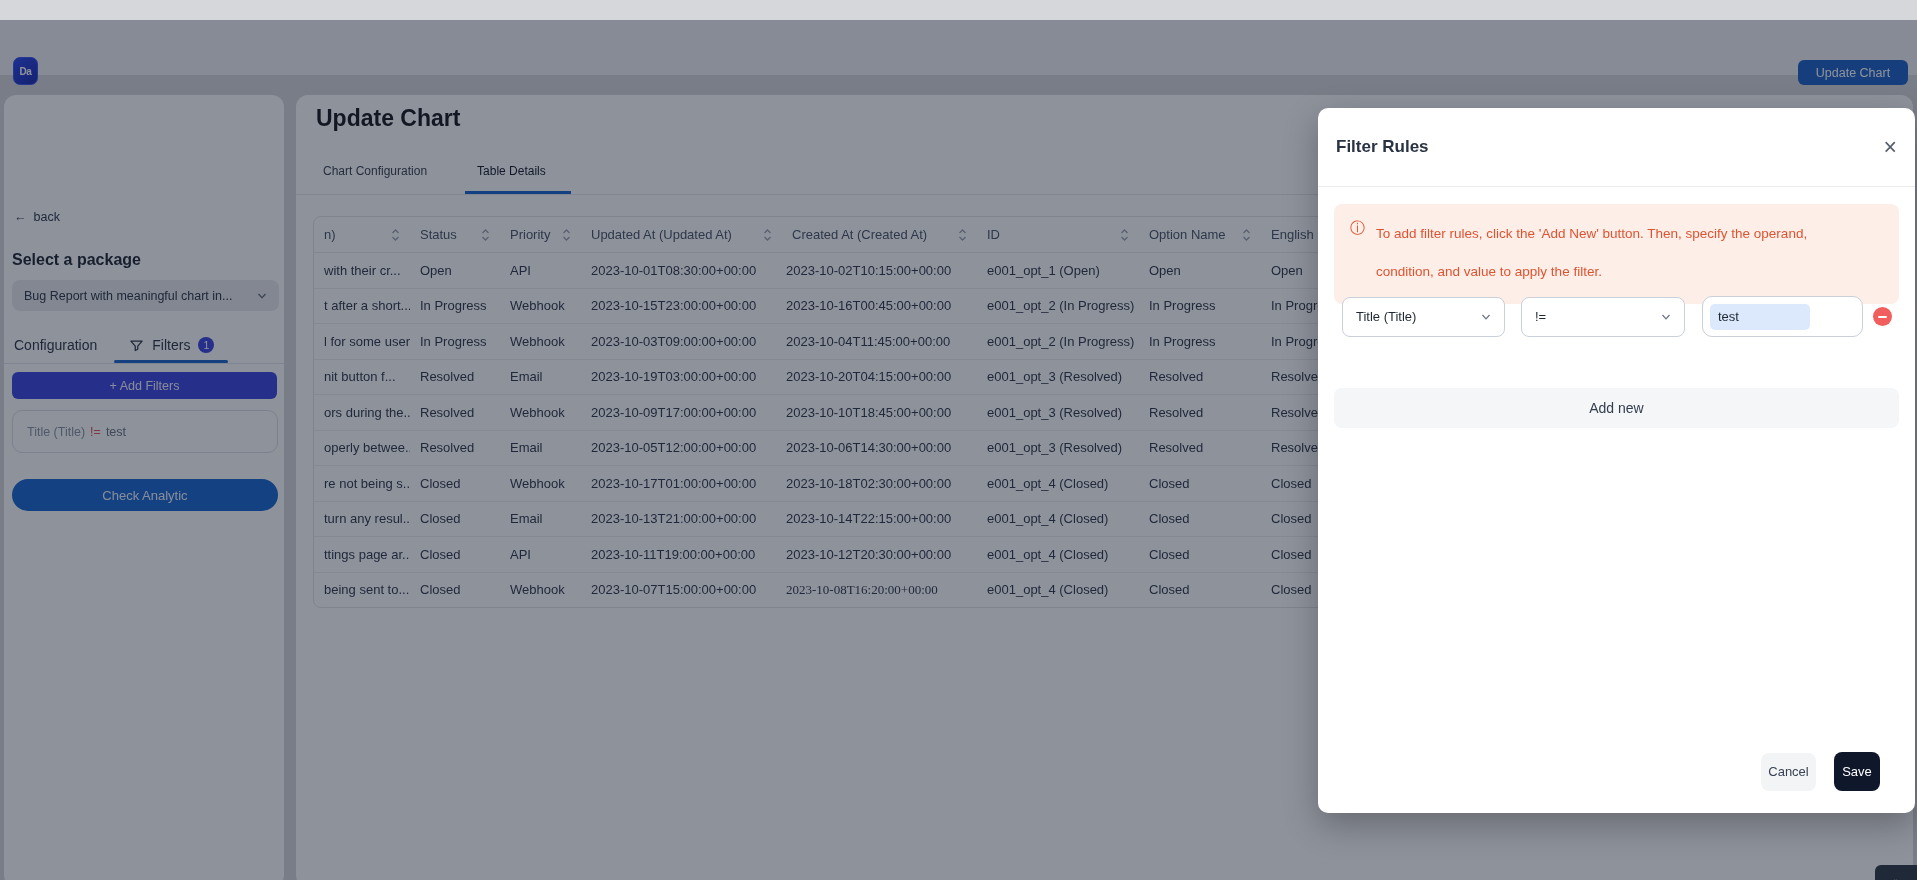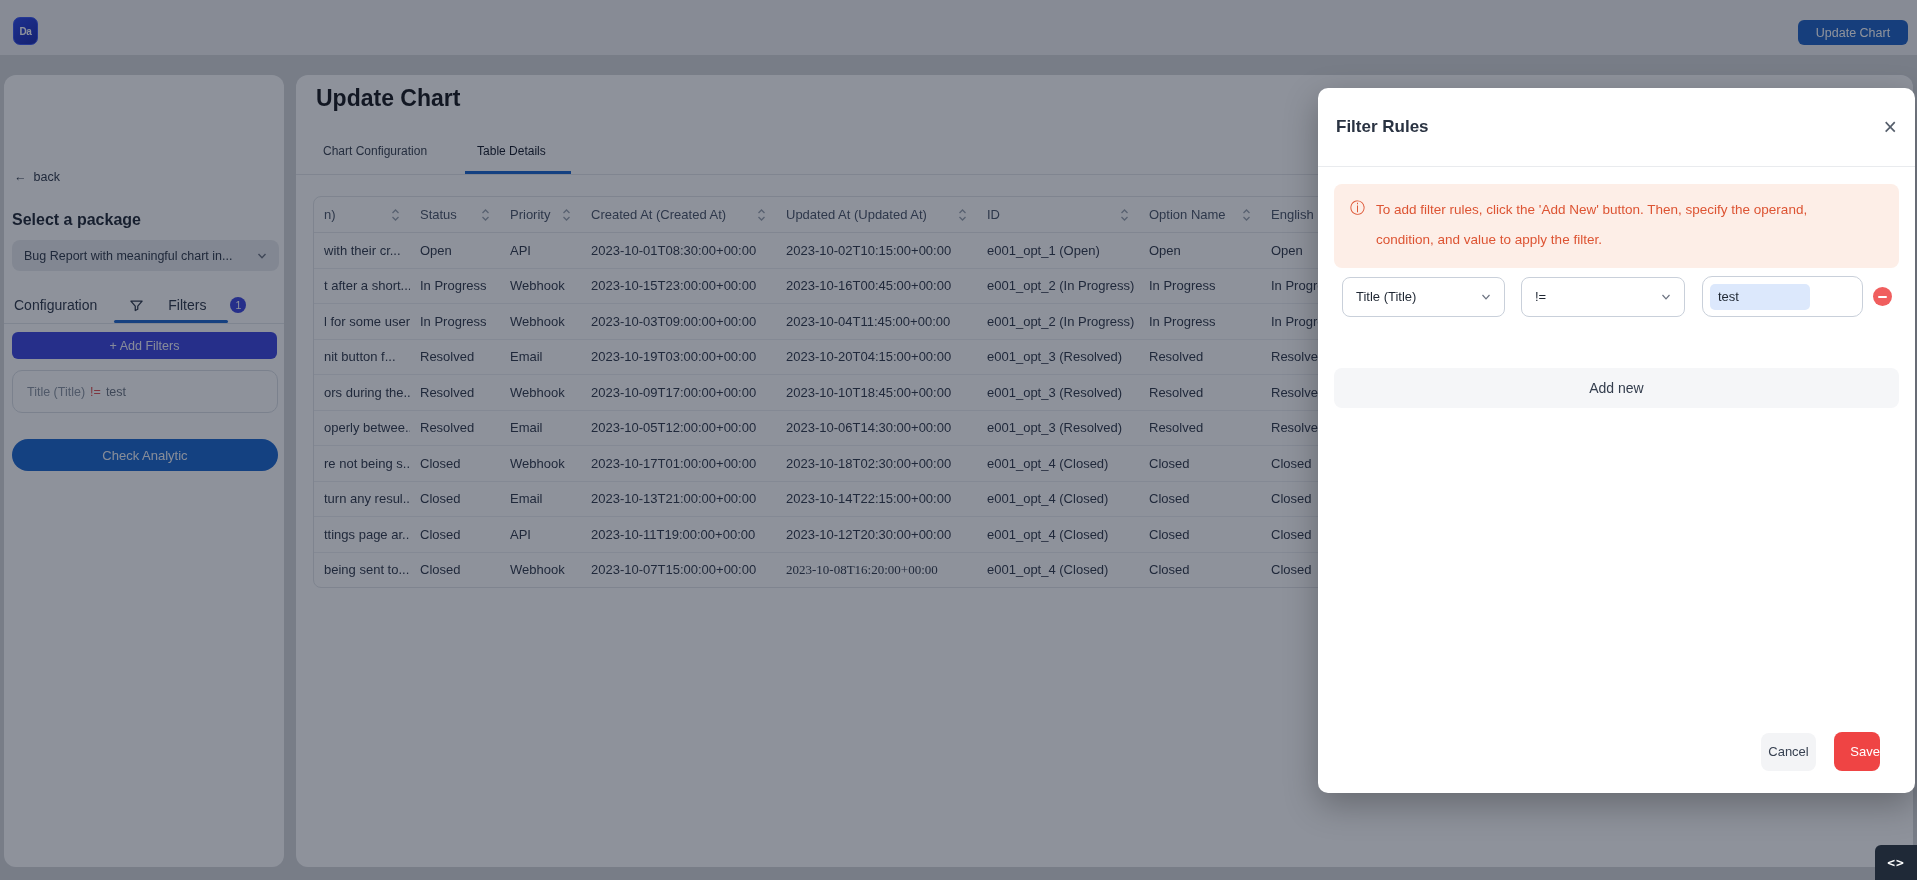--- a/index.html
+++ b/index.html
@@ -1,17 +1,17 @@
 <!DOCTYPE html>
 <html><head>
 <meta charset="utf-8">
 <style>
   * { margin:0; padding:0; box-sizing:border-box; }
   html,body { width:1917px; height:880px; overflow:hidden; font-family:"Liberation Sans", sans-serif; background:#d5d7da; }
-  .abs { position:absolute; }
+  .abs { position:absolute;margin-top:20px; }
 
   
   #topbar { left:0; top:0; width:1917px; height:55px; background:#f1f2f4; }
   #logo { left:13px; top:17px; width:25px; height:28px; border-radius:7px;
           background:linear-gradient(145deg,#2b47e8,#1b2bb0); color:#fff; font-weight:bold;
           font-size:10px; display:flex; align-items:center; justify-content:center; letter-spacing:-0.5px;
           border:1.5px solid #3a56f0;}
   #topUpdateBtn { left:1798px; top:20px; width:110px; height:25px; background:#1d61c4; color:#fff;
           border:none; border-radius:6px; font-size:12.5px; font-family:inherit; cursor:pointer; }
 
@@ -19,21 +19,21 @@
   #sidebar { left:4px; top:75px; width:280px; height:792px; }
   #maincard { left:296px; top:75px; width:1617px; height:792px; }
 
   
   #back { left:10px; top:95px; font-size:12.5px; color:#2d3748; display:flex; gap:7px; align-items:center; cursor:pointer; }
   #selectPkg { left:8px; top:136px; font-size:16px; font-weight:600; color:#1f2733; }
   #pkgDropdown { left:8px; top:165px; width:267px; height:31px; background:#e9ebee; border-radius:8px;
           display:flex; align-items:center; justify-content:space-between; padding:0 12px; font-size:12.5px; color:#2d3748; cursor:pointer; }
   #sideTabs { left:10px; top:222px; display:flex; align-items:flex-start; gap:8px; font-size:14px; color:#2d3748; }
   #tabConfiguration { margin-right:24px; cursor:pointer; }
-  #tabFilters { display:flex; align-items:center; gap:24px; cursor:pointer; }
+  #tabFilters { display:flex; align-items:center; gap:8px; cursor:pointer; }
   #filterBadge { width:16px; height:16px; border-radius:9px; background:#3b45df; color:#fff; font-size:10.5px;
           display:flex; align-items:center; justify-content:center; }
   #sideTabLine { left:0; top:248px; width:280px; height:1px; background:#e3e6ea; }
   #sideTabUnderline { left:110px; top:245px; width:114px; height:3px; background:#1d66cc; border-radius:2px; }
   #addFiltersBtn { left:8px; top:257px; width:265px; height:27px; background:#3b45df; color:rgba(255,255,255,0.93);
           border:none; border-radius:6px; font-size:12.5px; font-family:inherit; cursor:pointer; }
   #filterChip { left:8px; top:295px; width:266px; height:43px; border:1px solid #dbdfe5; border-radius:10px;
           display:flex; align-items:center; padding:0 14px; gap:5px; font-size:12.5px; }
   #chipField { color:#8a93a0; } #chipOp { color:#e05252; } #chipVal { color:#6b7480; }
   #checkAnalyticBtn { left:8px; top:364px; width:266px; height:32px; background:#1a66cf; color:#f2f5fa;
@@ -55,40 +55,40 @@
   #overlay { left:0; top:0; width:1917px; height:880px; background:rgba(15,23,42,0.47); z-index:50; }
   #modal { left:1318px; top:88px; width:597px; height:705px; background:#fff; border-radius:10px; z-index:100;
            box-shadow:0 12px 34px rgba(0,0,0,0.28); }
   #modalHeader { position:absolute; left:0; top:0; width:100%; height:79px; display:flex; align-items:center;
            justify-content:space-between; padding:16px 18px; border-bottom:1px solid #e9ebee; }
   #modalTitle { font-size:17px; font-weight:600; color:#2a3342; }
   #modalClose { font-size:23px; color:#555e6b; cursor:pointer; line-height:1; font-weight:300; }
   #infoBox { position:absolute; left:16px; top:96px; width:565px; background:#fdeee7; border-radius:8px;
            padding:11px 16px 13px 16px; }
   #infoIcon { position:absolute; left:16px; top:11px; color:#dd5433; font-size:15px; line-height:26px; }
-  #infoText { margin-left:26px; width:482px; color:#dd5433; font-size:13.5px; line-height:30px; }
+  #infoText { margin-left:26px; width:482px; color:#dd5433; font-size:13.5px; line-height:38px; }
   #ruleRow { position:absolute; left:24px; top:188px; display:flex; align-items:center; }
   .select { height:40px; border:1px solid #c9d0da; border-radius:8px; display:flex; align-items:center;
            justify-content:space-between; padding:0 13px; font-size:13px; color:#1f2733; background:#fff; cursor:pointer; }
   #operandSelect { width:163px; margin-right:16px; }
   #conditionSelect { width:164px; margin-right:17px; }
   #valueWrap { width:161px; height:41px; border:1px solid #c9d0da; border-radius:10px; display:flex;
            align-items:center; padding:0 7px; margin-right:10px; background:#fff; }
   #valueInput { width:100px; height:26px; border:none; outline:none; background:#dce8fc; border-radius:5px;
            font-size:13px; color:#1f2733; padding:0 8px; font-family:inherit; }
   #removeRuleBtn { width:19px; height:19px; border-radius:50%; background:#f05e5e; border:none; cursor:pointer;
            position:relative; flex:0 0 auto; }
   #removeRuleBtn::after { content:""; position:absolute; left:5px; top:8.5px; width:9px; height:2px; background:#fff; border-radius:1px; }
   #addNewBtn { position:absolute; left:16px; top:280px; width:565px; height:40px; background:#f5f6f8; border:none;
            border-radius:8px; font-size:14px; color:#333d4d; font-family:inherit; cursor:pointer; }
   #modalFooter { position:absolute; right:35px; bottom:22px; display:flex; gap:18px; align-items:center; }
   #cancelBtn { width:55px; height:38px; background:#f3f4f6; color:#374151; border:none; border-radius:8px;
            font-size:13px; font-family:inherit; cursor:pointer; }
-  #saveBtn { width:46px; height:39px; background:#ef4444; color:#fff; border:none; border-radius:8px;
-           font-size:13px; font-family:inherit; cursor:pointer;text-align:right; }
+  #saveBtn { width:46px; height:39px; background:#0f172a; color:#fff; border:none; border-radius:8px;
+           font-size:13px; font-family:inherit; cursor:pointer; }
 
   #cornerCode { left:1875px; top:845px; width:42px; height:35px; background:#1f2937; color:#fff;
            border-radius:6px 0 0 0; display:flex; align-items:center; justify-content:center; z-index:200;
            font-family:"DejaVu Sans Mono", monospace; font-size:13px; font-weight:bold; cursor:pointer; letter-spacing:1px; }
   .chev { width:10px; height:10px; flex:0 0 auto; }
 </style>
 </head>
 <body>
 
 <div id="topbar" class="abs">
@@ -154,29 +154,29 @@
           <path d="M1.5 9 L4.5 12 L7.5 9" stroke="#9aa3af" fill="none" stroke-width="1.3"></path>
         </svg>
       </div>
       <div class="th" style="width: 81px;">
         <span>Priority</span>
         <svg class="sorticon" width="9" height="14" viewBox="0 0 9 14">
           <path d="M1.5 5 L4.5 2 L7.5 5" stroke="#9aa3af" fill="none" stroke-width="1.3"></path>
           <path d="M1.5 9 L4.5 12 L7.5 9" stroke="#9aa3af" fill="none" stroke-width="1.3"></path>
         </svg>
       </div>
+      <div class="th" style="width: 201px;">
+        <span>Updated At (Updated At)</span>
+        <svg class="sorticon" width="9" height="14" viewBox="0 0 9 14">
+          <path d="M1.5 5 L4.5 2 L7.5 5" stroke="#9aa3af" fill="none" stroke-width="1.3"></path>
+          <path d="M1.5 9 L4.5 12 L7.5 9" stroke="#9aa3af" fill="none" stroke-width="1.3"></path>
+        </svg>
+      </div>
       <div class="th" style="width: 195px;">
         <span>Created At (Created At)</span>
-        <svg class="sorticon" width="9" height="14" viewBox="0 0 9 14">
-          <path d="M1.5 5 L4.5 2 L7.5 5" stroke="#9aa3af" fill="none" stroke-width="1.3"></path>
-          <path d="M1.5 9 L4.5 12 L7.5 9" stroke="#9aa3af" fill="none" stroke-width="1.3"></path>
-        </svg>
-      </div>
-      <div class="th" style="width: 201px;">
-        <span>Updated At (Updated At)</span>
         <svg class="sorticon" width="9" height="14" viewBox="0 0 9 14">
           <path d="M1.5 5 L4.5 2 L7.5 5" stroke="#9aa3af" fill="none" stroke-width="1.3"></path>
           <path d="M1.5 9 L4.5 12 L7.5 9" stroke="#9aa3af" fill="none" stroke-width="1.3"></path>
         </svg>
       </div>
       <div class="th" style="width: 162px;">
         <span>ID</span>
         <svg class="sorticon" width="9" height="14" viewBox="0 0 9 14">
           <path d="M1.5 5 L4.5 2 L7.5 5" stroke="#9aa3af" fill="none" stroke-width="1.3"></path>
           <path d="M1.5 9 L4.5 12 L7.5 9" stroke="#9aa3af" fill="none" stroke-width="1.3"></path>

